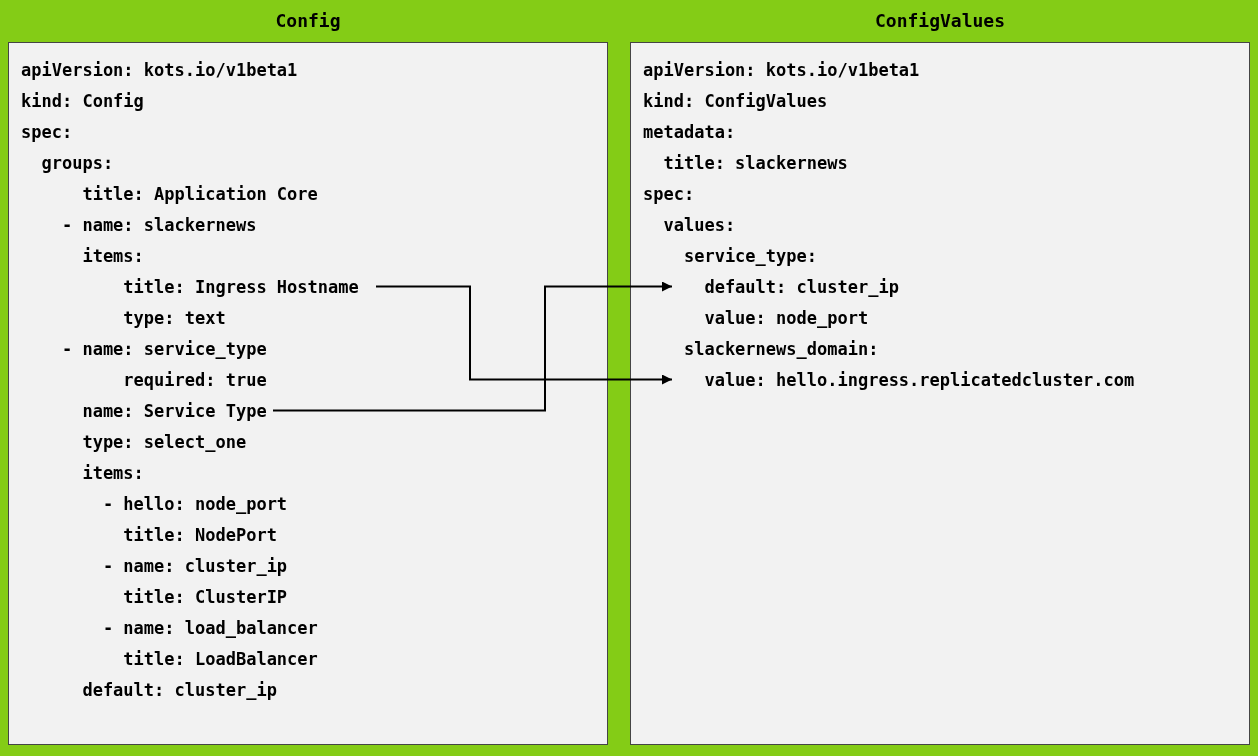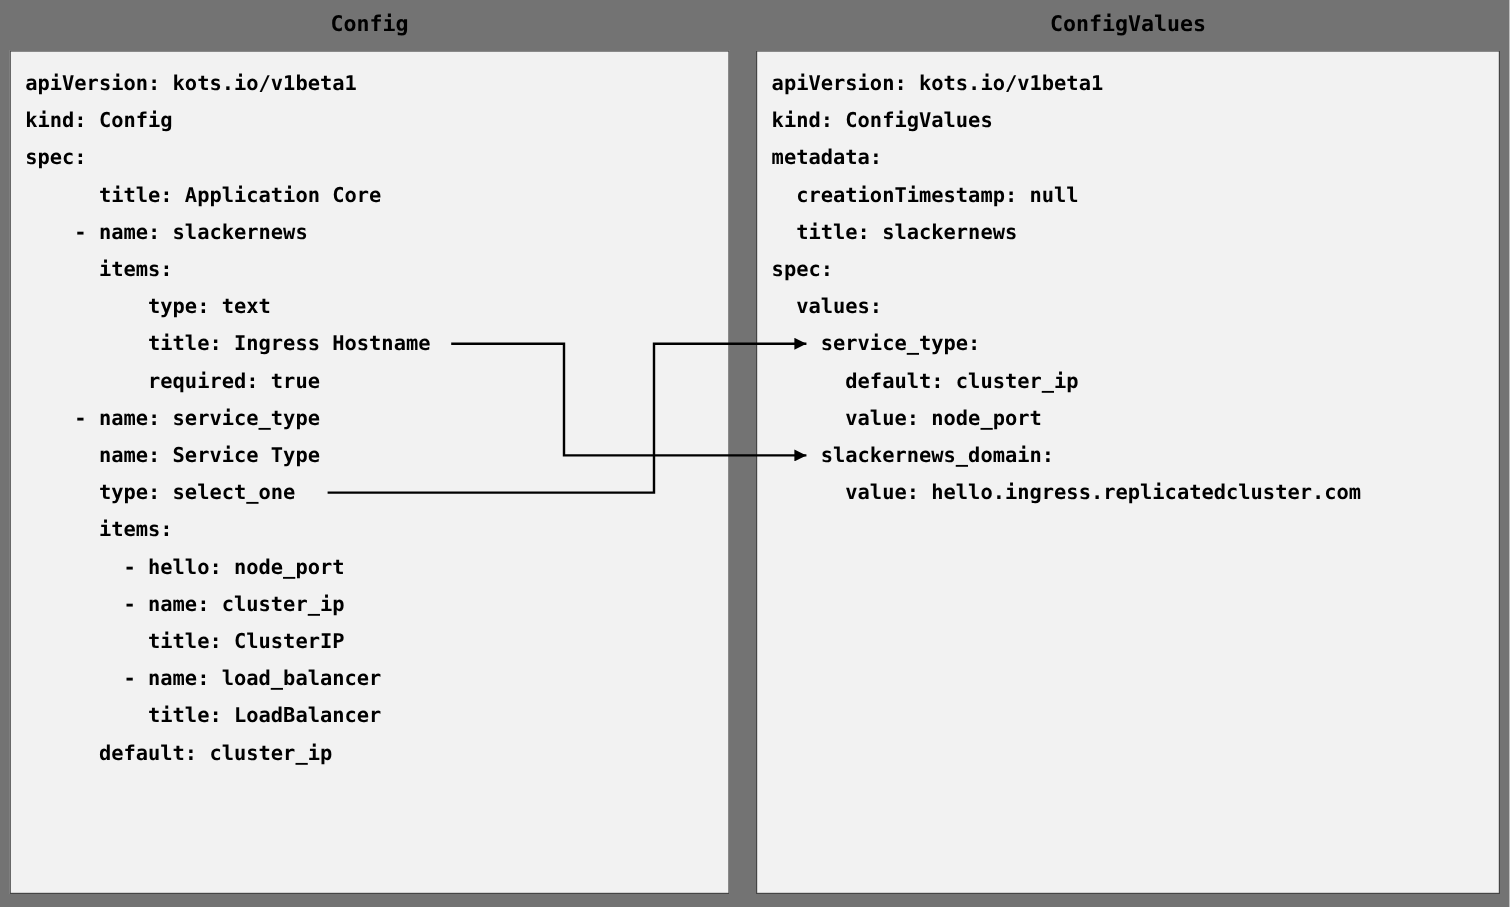--- a/index.html
+++ b/index.html
@@ -4,21 +4,21 @@
 <style>
   html, body {
     margin: 0;
     padding: 0;
     background: #ffffff;
   }
   .canvas {
     position: relative;
     width: 1258px;
     height: 756px;
-    background: #737373;
+    background: #84cc16;
     overflow: hidden;
     font-family: "DejaVu Sans Mono", "Liberation Mono", monospace;
   }
   .panel-title {
     position: absolute;
     top: 10px;
     height: 24px;
     text-align: center;
     font-size: 18px;
     font-weight: bold;
@@ -64,45 +64,46 @@
 
   <div class="panel-title left">Config</div>
 
   <div class="panel-title right">ConfigValues</div>
 
   <div class="panel left-panel">
     <div class="code">
       <div class="code-line">apiVersion: kots.io/v1beta1</div>
       <div class="code-line">kind: Config</div>
       <div class="code-line">spec:</div>
+      <div class="code-line">  groups:</div>
       <div class="code-line">      title: Application Core</div>
       <div class="code-line">    - name: slackernews</div>
       <div class="code-line">      items:</div>
+      <div class="code-line">          title: Ingress Hostname</div>
       <div class="code-line">          type: text</div>
-      <div class="code-line">          title: Ingress Hostname</div>
+      <div class="code-line">    - name: service_type</div>
       <div class="code-line">          required: true</div>
-      <div class="code-line">    - name: service_type</div>
       <div class="code-line">      name: Service Type</div>
       <div class="code-line">      type: select_one</div>
       <div class="code-line">      items:</div>
       <div class="code-line">        - hello: node_port</div>
+      <div class="code-line">          title: NodePort</div>
       <div class="code-line">        - name: cluster_ip</div>
       <div class="code-line">          title: ClusterIP</div>
       <div class="code-line">        - name: load_balancer</div>
       <div class="code-line">          title: LoadBalancer</div>
       <div class="code-line">      default: cluster_ip</div>
     </div>
   </div>
 
   <div class="panel right-panel">
     <div class="code">
       <div class="code-line">apiVersion: kots.io/v1beta1</div>
       <div class="code-line">kind: ConfigValues</div>
       <div class="code-line">metadata:</div>
-      <div class="code-line">  creationTimestamp: null</div>
       <div class="code-line">  title: slackernews</div>
       <div class="code-line">spec:</div>
       <div class="code-line">  values:</div>
       <div class="code-line">    service_type:</div>
       <div class="code-line">      default: cluster_ip</div>
       <div class="code-line">      value: node_port</div>
       <div class="code-line">    slackernews_domain:</div>
       <div class="code-line">      value: hello.ingress.replicatedcluster.com</div>
     </div>
   </div>

